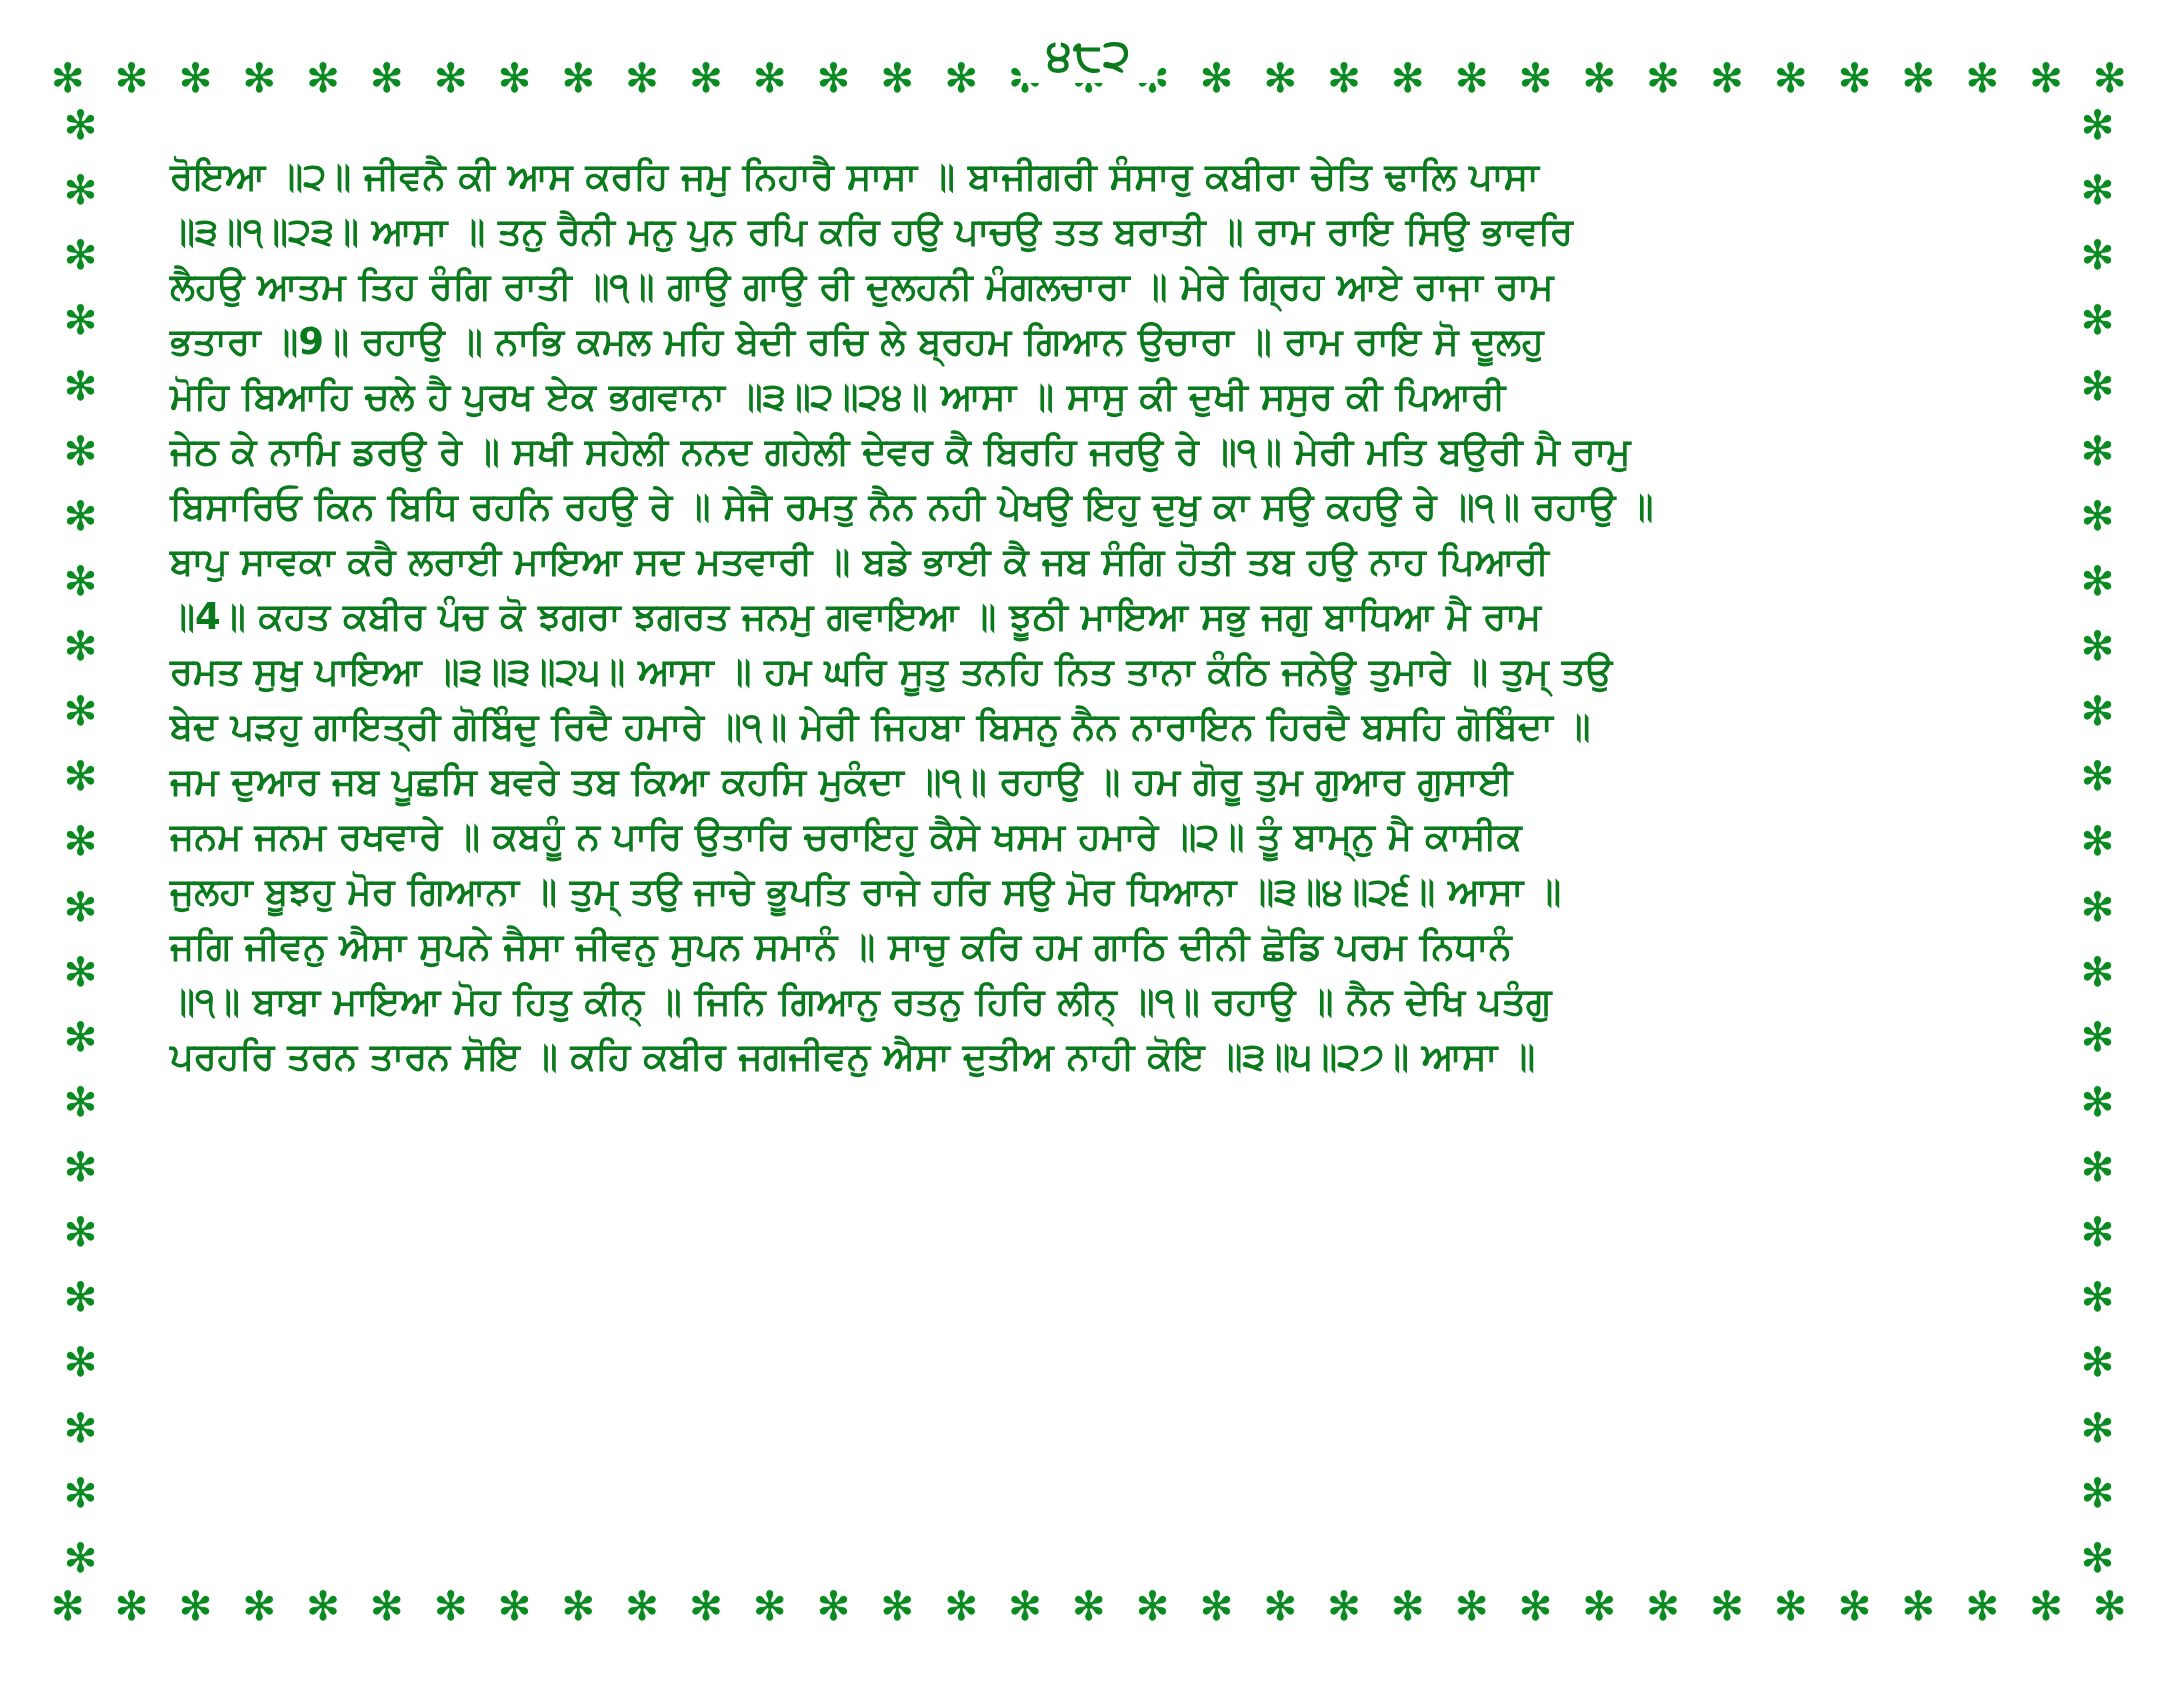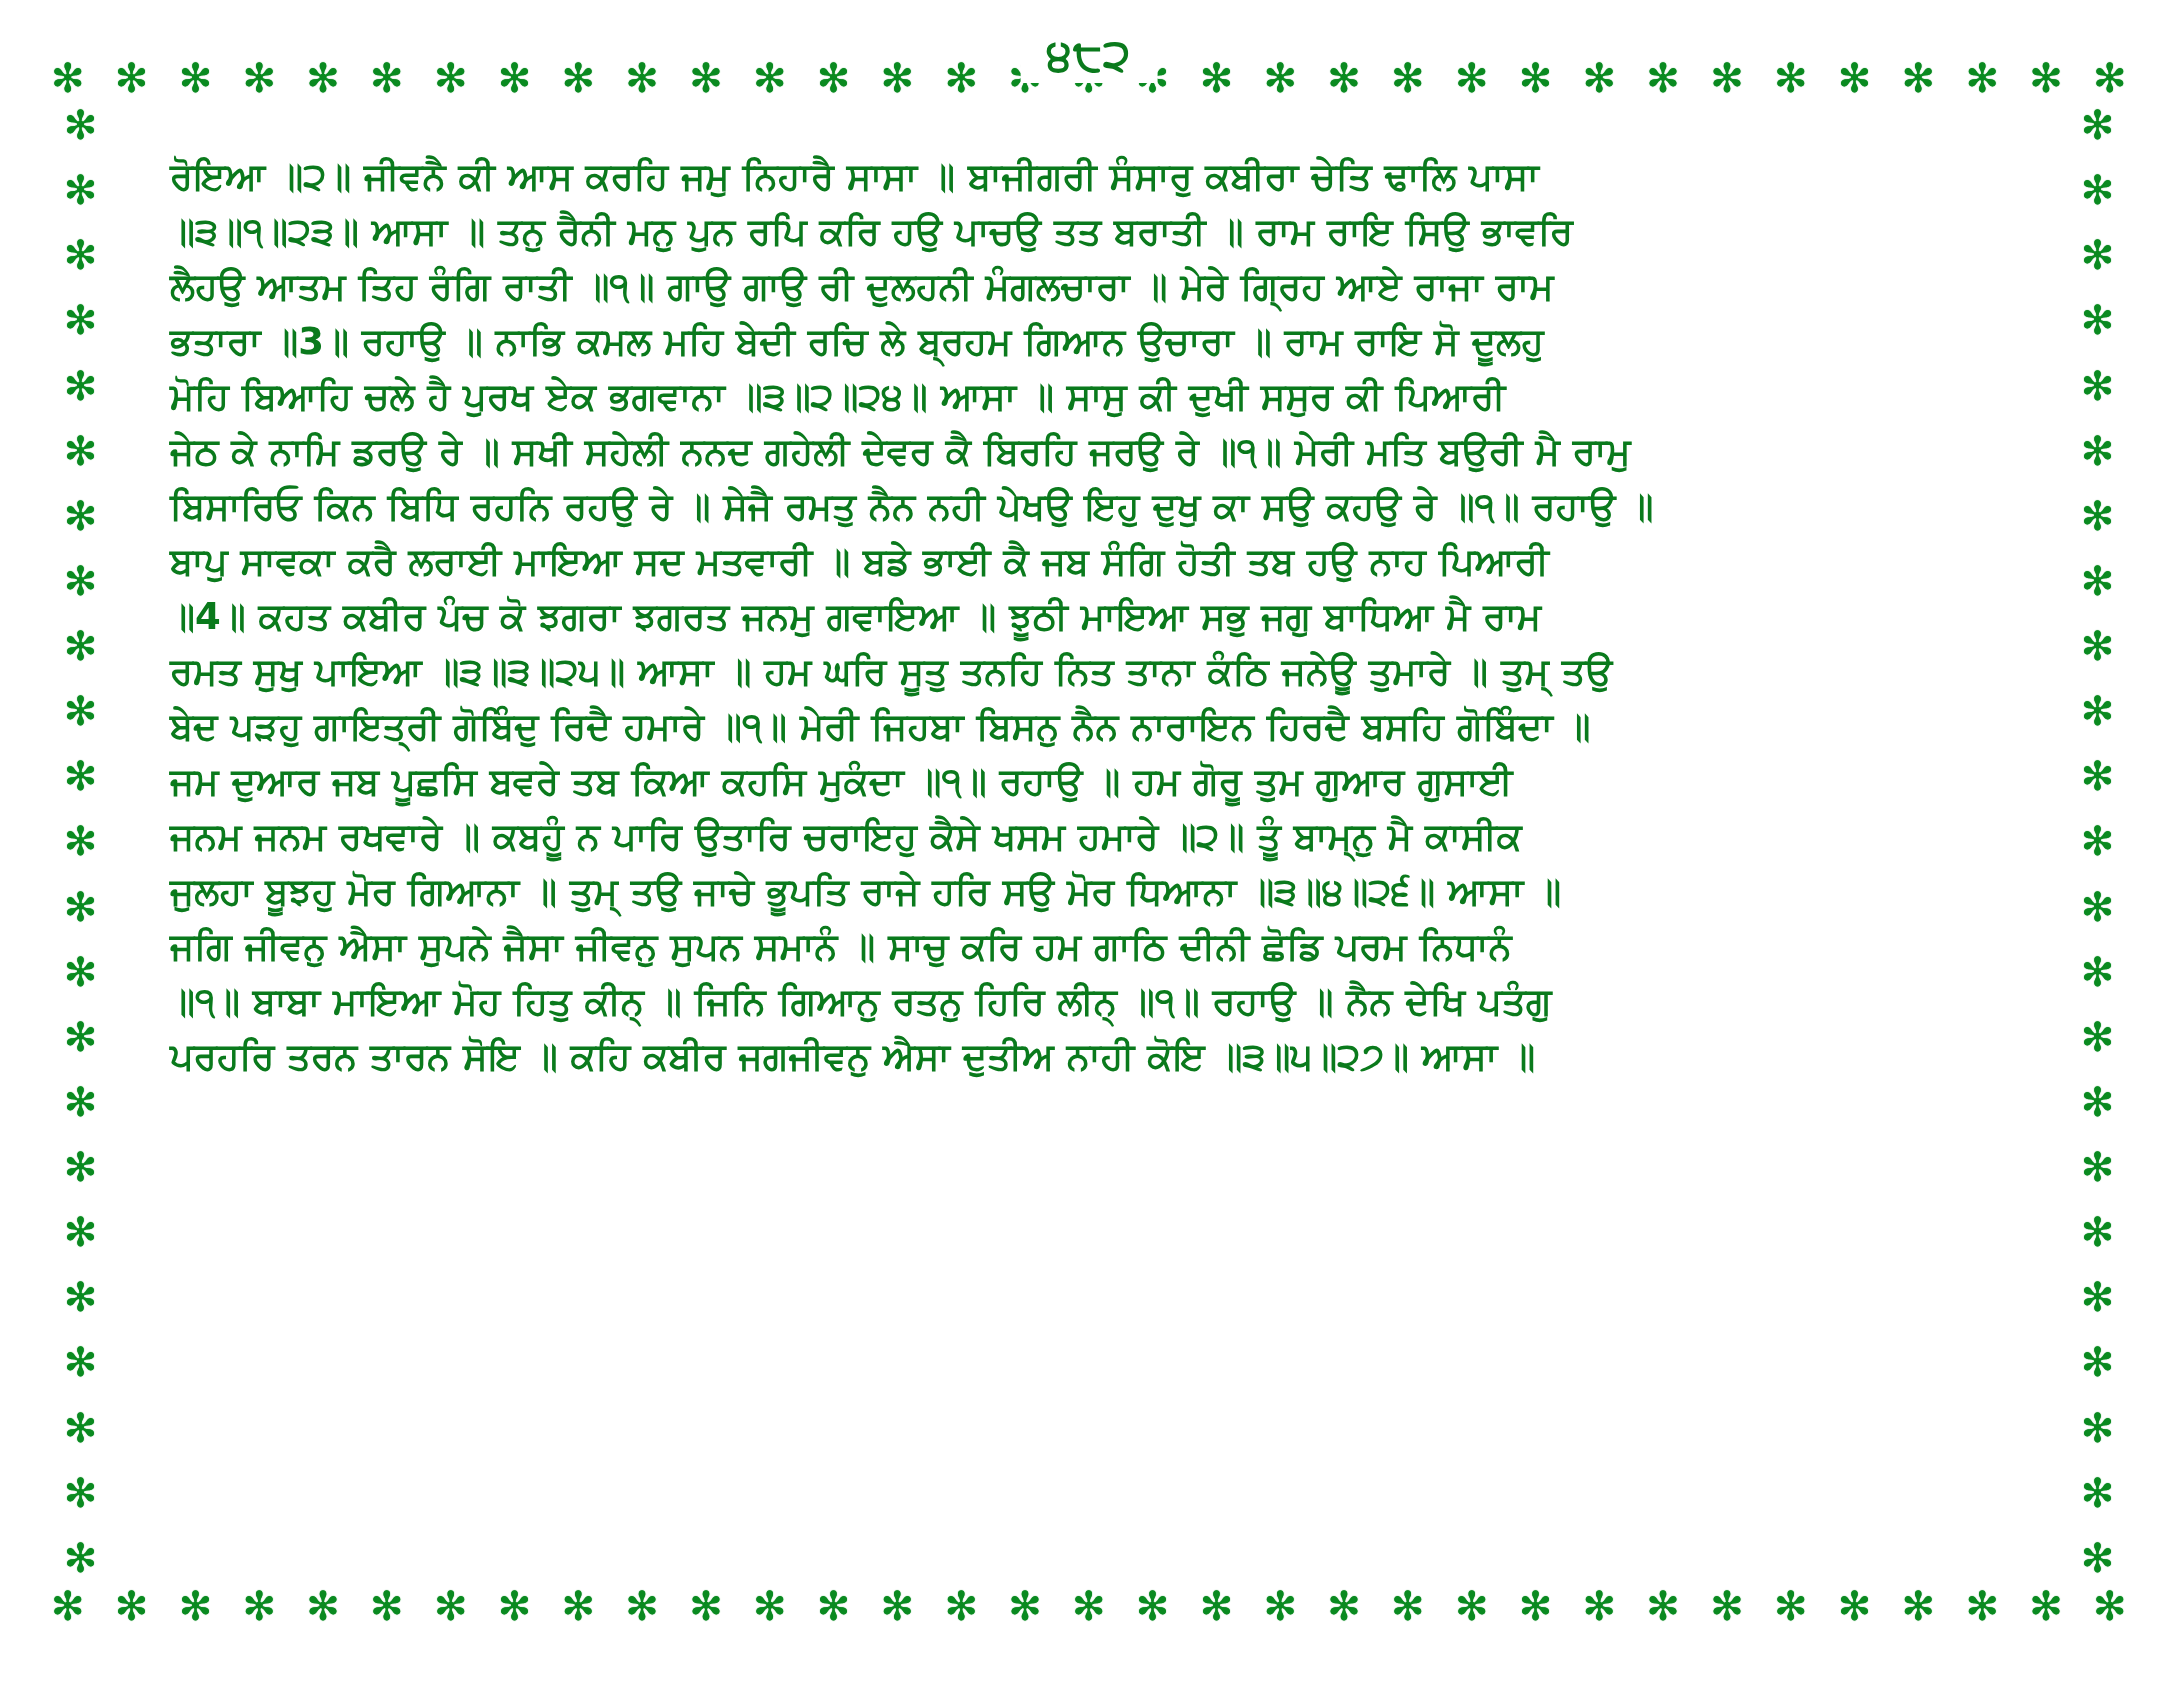--- a/index.html
+++ b/index.html
@@ -234,21 +234,21 @@
   </div>
 
   <div class="page-number-box">
     <div class="page-number">੪੮੨</div>
   </div>
 
   <div class="text-body">
       <div class="gurmukhi-line">ਰੋਇਆ ॥੨॥ ਜੀਵਨੈ ਕੀ ਆਸ ਕਰਹਿ ਜਮੁ ਨਿਹਾਰੈ ਸਾਸਾ ॥ ਬਾਜੀਗਰੀ ਸੰਸਾਰੁ ਕਬੀਰਾ ਚੇਤਿ ਢਾਲਿ ਪਾਸਾ</div>
       <div class="gurmukhi-line">॥੩॥੧॥੨੩॥ ਆਸਾ ॥ ਤਨੁ ਰੈਨੀ ਮਨੁ ਪੁਨ ਰਪਿ ਕਰਿ ਹਉ ਪਾਚਉ ਤਤ ਬਰਾਤੀ ॥ ਰਾਮ ਰਾਇ ਸਿਉ ਭਾਵਰਿ</div>
       <div class="gurmukhi-line">ਲੈਹਉ ਆਤਮ ਤਿਹ ਰੰਗਿ ਰਾਤੀ ॥੧॥ ਗਾਉ ਗਾਉ ਰੀ ਦੁਲਹਨੀ ਮੰਗਲਚਾਰਾ ॥ ਮੇਰੇ ਗ੍ਰਿਹ ਆਏ ਰਾਜਾ ਰਾਮ</div>
-      <div class="gurmukhi-line">ਭਤਾਰਾ ॥3॥ ਰਹਾਉ ॥ ਨਾਭਿ ਕਮਲ ਮਹਿ ਬੇਦੀ ਰਚਿ ਲੇ ਬ੍ਰਹਮ ਗਿਆਨ ਉਚਾਰਾ ॥ ਰਾਮ ਰਾਇ ਸੋ ਦੂਲਹੁ</div>
+      <div class="gurmukhi-line">ਭਤਾਰਾ ॥9॥ ਰਹਾਉ ॥ ਨਾਭਿ ਕਮਲ ਮਹਿ ਬੇਦੀ ਰਚਿ ਲੇ ਬ੍ਰਹਮ ਗਿਆਨ ਉਚਾਰਾ ॥ ਰਾਮ ਰਾਇ ਸੋ ਦੂਲਹੁ</div>
       <div class="gurmukhi-line">ਮੋਹਿ ਬਿਆਹਿ ਚਲੇ ਹੈ ਪੁਰਖ ਏਕ ਭਗਵਾਨਾ ॥੩॥੨॥੨੪॥ ਆਸਾ ॥ ਸਾਸੁ ਕੀ ਦੁਖੀ ਸਸੁਰ ਕੀ ਪਿਆਰੀ</div>
       <div class="gurmukhi-line">ਜੇਠ ਕੇ ਨਾਮਿ ਡਰਉ ਰੇ ॥ ਸਖੀ ਸਹੇਲੀ ਨਨਦ ਗਹੇਲੀ ਦੇਵਰ ਕੈ ਬਿਰਹਿ ਜਰਉ ਰੇ ॥੧॥ ਮੇਰੀ ਮਤਿ ਬਉਰੀ ਮੈ ਰਾਮੁ</div>
       <div class="gurmukhi-line">ਬਿਸਾਰਿਓ ਕਿਨ ਬਿਧਿ ਰਹਨਿ ਰਹਉ ਰੇ ॥ ਸੇਜੈ ਰਮਤੁ ਨੈਨ ਨਹੀ ਪੇਖਉ ਇਹੁ ਦੁਖੁ ਕਾ ਸਉ ਕਹਉ ਰੇ ॥੧॥ ਰਹਾਉ ॥</div>
       <div class="gurmukhi-line">ਬਾਪੁ ਸਾਵਕਾ ਕਰੈ ਲਰਾਈ ਮਾਇਆ ਸਦ ਮਤਵਾਰੀ ॥ ਬਡੇ ਭਾਈ ਕੈ ਜਬ ਸੰਗਿ ਹੋਤੀ ਤਬ ਹਉ ਨਾਹ ਪਿਆਰੀ</div>
       <div class="gurmukhi-line">॥4॥ ਕਹਤ ਕਬੀਰ ਪੰਚ ਕੋ ਝਗਰਾ ਝਗਰਤ ਜਨਮੁ ਗਵਾਇਆ ॥ ਝੂਠੀ ਮਾਇਆ ਸਭੁ ਜਗੁ ਬਾਧਿਆ ਮੈ ਰਾਮ</div>
       <div class="gurmukhi-line">ਰਮਤ ਸੁਖੁ ਪਾਇਆ ॥੩॥੩॥੨੫॥ ਆਸਾ ॥ ਹਮ ਘਰਿ ਸੂਤੁ ਤਨਹਿ ਨਿਤ ਤਾਨਾ ਕੰਠਿ ਜਨੇਊ ਤੁਮਾਰੇ ॥ ਤੁਮ੍ ਤਉ</div>
       <div class="gurmukhi-line">ਬੇਦ ਪੜਹੁ ਗਾਇਤ੍ਰੀ ਗੋਬਿੰਦੁ ਰਿਦੈ ਹਮਾਰੇ ॥੧॥ ਮੇਰੀ ਜਿਹਬਾ ਬਿਸਨੁ ਨੈਨ ਨਾਰਾਇਨ ਹਿਰਦੈ ਬਸਹਿ ਗੋਬਿੰਦਾ ॥</div>
       <div class="gurmukhi-line">ਜਮ ਦੁਆਰ ਜਬ ਪੂਛਸਿ ਬਵਰੇ ਤਬ ਕਿਆ ਕਹਸਿ ਮੁਕੰਦਾ ॥੧॥ ਰਹਾਉ ॥ ਹਮ ਗੋਰੂ ਤੁਮ ਗੁਆਰ ਗੁਸਾਈ</div>
       <div class="gurmukhi-line">ਜਨਮ ਜਨਮ ਰਖਵਾਰੇ ॥ ਕਬਹੂੰ ਨ ਪਾਰਿ ਉਤਾਰਿ ਚਰਾਇਹੁ ਕੈਸੇ ਖਸਮ ਹਮਾਰੇ ॥੨॥ ਤੂੰ ਬਾਮ੍ਨੁ ਮੈ ਕਾਸੀਕ</div>
       <div class="gurmukhi-line">ਜੁਲਹਾ ਬੂਝਹੁ ਮੋਰ ਗਿਆਨਾ ॥ ਤੁਮ੍ ਤਉ ਜਾਚੇ ਭੂਪਤਿ ਰਾਜੇ ਹਰਿ ਸਉ ਮੋਰ ਧਿਆਨਾ ॥੩॥੪॥੨੬॥ ਆਸਾ ॥</div>

